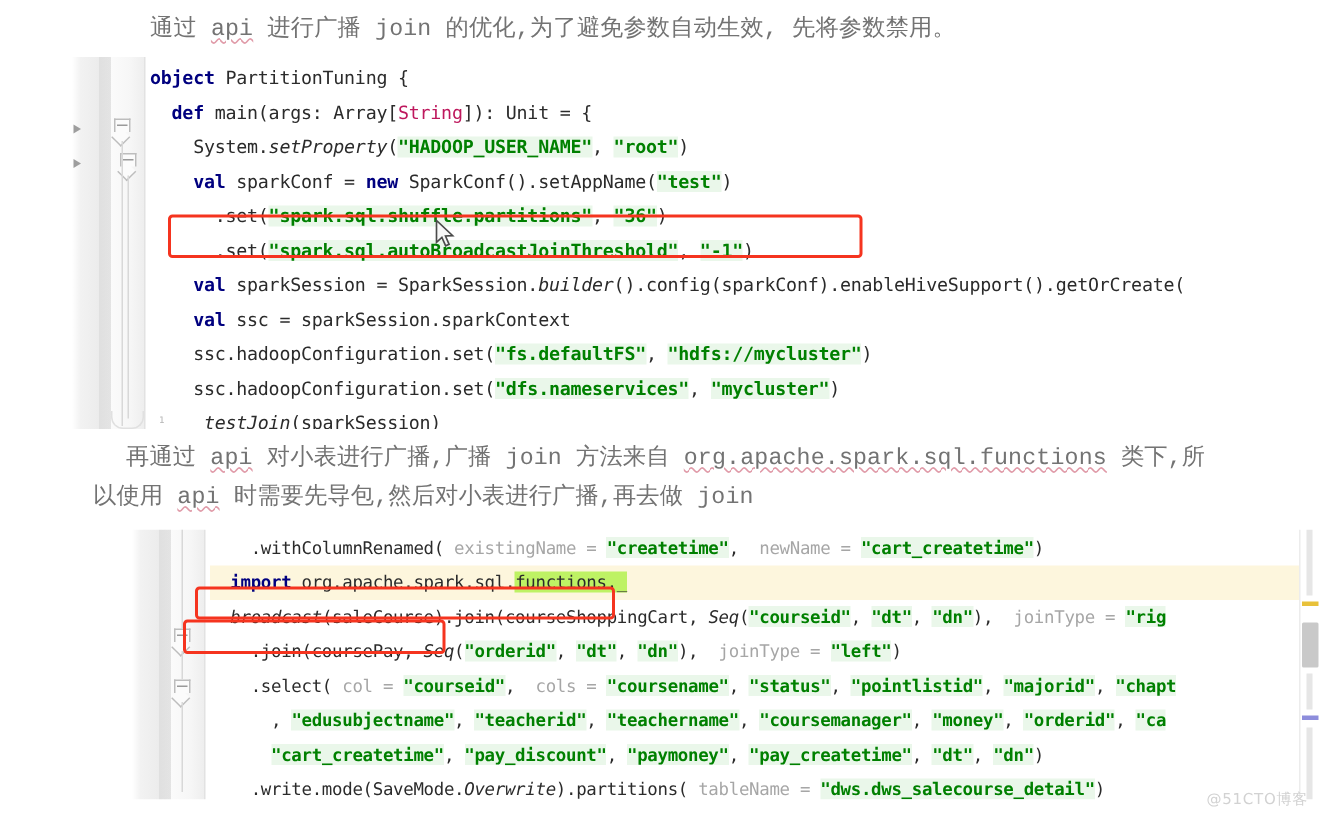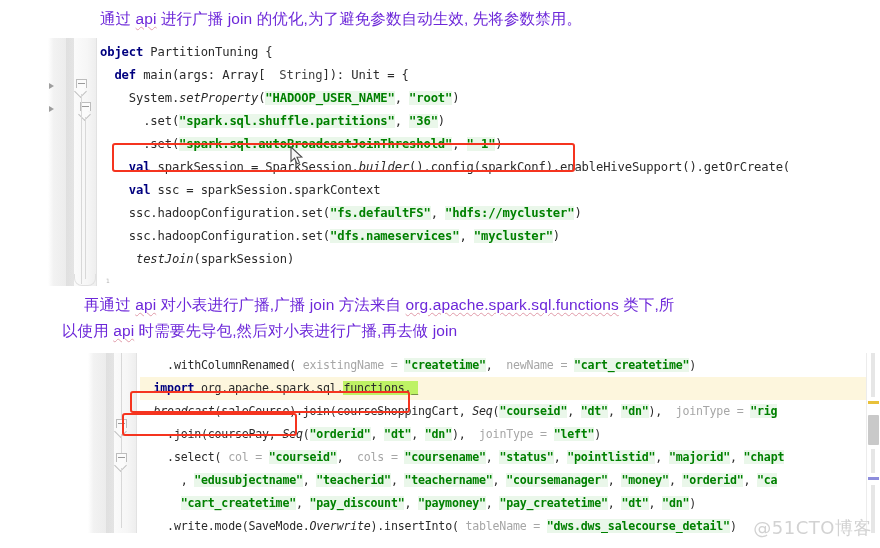--- a/index.html
+++ b/index.html
@@ -12,22 +12,22 @@
     height: 548px;
     position: relative;
     overflow: hidden;
     font-family: "Liberation Serif", "DejaVu Serif", serif;
     -webkit-font-smoothing: antialiased;
   }
 
   
   .prose {
     position: absolute;
-    color: #6d28d9;
-    font-family: Liberation Sans, sans-serif;
+    color: #737373;
+    font-family: Liberation Mono, monospace;
     font-size: 15.5px;
     line-height: 26px;
     letter-spacing: 0.1px;
     white-space: nowrap;
   }
   .spell-wavy {
     text-decoration: underline;
     text-decoration-style: wavy;
     text-decoration-color: #e09aa8;
     text-decoration-thickness: 1px;
@@ -99,21 +99,21 @@
   }
   #editor-2 .line { font-size: 11.6px; letter-spacing: -0.2px; }
 
   .hl-line {
     background: #fdf6dd;
   }
 
   
   .kw   { color: #00007f; font-weight: bold; }
   .str  { color: #008000; font-weight: bold; background: #eaf7ea; }
-  .typ  { color: #404040; margin-left: 14px; }
+  .typ  { color: #be185d; }
   .ital { font-style: italic; color: #2b2b2b; }
   .named{ color: #a6a6a6; }
   .plain{ color: #2b2b2b; }
   .sel  { background: #bef264; }
 
   
   .redbox {
     position: absolute;
     border: 2.5px solid #f5341f;
     border-radius: 3px;
@@ -229,21 +229,21 @@
     pointer-events: none;
   }
 
   
   #watermark {
     position: absolute;
     right: 8px;
     bottom: 8px;
     color: #d2d2d2;
     font-family: "DejaVu Sans", "Liberation Sans", sans-serif;
-    font-size: 18px;
+    font-size: 10px;
     letter-spacing: 0.5px;
     white-space: nowrap;
   }
 
   
   .soft-shadow {
     position: absolute;
     top: 0; bottom: 0;
     width: 8px;
     background: linear-gradient(to right, rgba(0,0,0,0.055), rgba(0,0,0,0));
@@ -276,20 +276,21 @@
       <div class="dash"></div>
       <div class="tip"></div>
   </div>
   <div class="fold-line" style="left:33px; top:56px; height:190px;"></div>
   <div class="fold-line" style="left:37px; top:79px; height:162px;"></div>
 
   <div class="code-area">
       <div class="line" id="e1-l1" style="margin-top: 3px;"><span class="kw">object</span><span class="plain"> PartitionTuning {</span></div>
       <div class="line" id="e1-l2"><span class="plain">  </span><span class="kw">def</span><span class="plain"> main(args: Array[</span><span class="typ">String</span><span class="plain">]): Unit = {</span></div>
       <div class="line" id="e1-l3"><span class="plain">    System.</span><span class="ital">setProperty</span><span class="plain">(</span><span class="str">"HADOOP_USER_NAME"</span><span class="plain">, </span><span class="str">"root"</span><span class="plain">)</span></div>
+      <div class="line" id="e1-l4"><span class="plain">    </span><span class="kw">val</span><span class="plain"> sparkConf = </span><span class="kw">new</span><span class="plain"> SparkConf().setAppName(</span><span class="str">"test"</span><span class="plain">)</span></div>
       <div class="line" id="e1-l5"><span class="plain">      .set(</span><span class="str">"spark.sql.shuffle.partitions"</span><span class="plain">, </span><span class="str">"36"</span><span class="plain">)</span></div>
       <div class="line" id="e1-l6"><span class="plain">      .set(</span><span class="str">"spark.sql.autoBroadcastJoinThreshold"</span><span class="plain">, </span><span class="str">"-1"</span><span class="plain">)</span></div>
       <div class="line" id="e1-l7"><span class="plain">    </span><span class="kw">val</span><span class="plain"> sparkSession = SparkSession.</span><span class="ital">builder</span><span class="plain">().config(sparkConf).enableHiveSupport().getOrCreate()</span></div>
       <div class="line" id="e1-l8"><span class="plain">    </span><span class="kw">val</span><span class="plain"> ssc = sparkSession.sparkContext</span></div>
       <div class="line" id="e1-l9"><span class="plain">    ssc.hadoopConfiguration.set(</span><span class="str">"fs.defaultFS"</span><span class="plain">, </span><span class="str">"hdfs://mycluster"</span><span class="plain">)</span></div>
       <div class="line" id="e1-l10"><span class="plain">    ssc.hadoopConfiguration.set(</span><span class="str">"dfs.nameservices"</span><span class="plain">, </span><span class="str">"mycluster"</span><span class="plain">)</span></div>
       <div class="line" id="e1-l11"><span class="plain">     </span><span class="ital">testJoin</span><span class="plain">(sparkSession)</span></div>
     </div>
 
   <div class="editor1-footcurve"></div>
@@ -331,21 +332,21 @@
   <div class="fold-line" style="left:33px; top:115px; height:60px;"></div>
 
   <div class="code-area" style="right:13px;">
       <div class="line" id="e2-l1" style="margin-top: 1px;"><span class="plain">    .withColumnRenamed(</span><span class="named"> existingName = </span><span class="str">"createtime"</span><span class="plain">, </span><span class="named"> newName = </span><span class="str">"cart_createtime"</span><span class="plain">)</span></div>
       <div class="line hl-line" id="e2-l2"><span class="plain">  </span><span class="kw">import</span><span class="plain"> org.apache.spark.sql.</span><span class="sel">functions._</span></div>
       <div class="line" id="e2-l3"><span class="plain">  </span><span class="ital">broadcast</span><span class="plain">(saleCourse).join(courseShoppingCart, </span><span class="ital">Seq</span><span class="plain">(</span><span class="str">"courseid"</span><span class="plain">, </span><span class="str">"dt"</span><span class="plain">, </span><span class="str">"dn"</span><span class="plain">), </span><span class="named"> joinType = </span><span class="str">"rig</span></div>
       <div class="line" id="e2-l4"><span class="plain">    .join(coursePay, </span><span class="ital">Seq</span><span class="plain">(</span><span class="str">"orderid"</span><span class="plain">, </span><span class="str">"dt"</span><span class="plain">, </span><span class="str">"dn"</span><span class="plain">), </span><span class="named"> joinType = </span><span class="str">"left"</span><span class="plain">)</span></div>
       <div class="line" id="e2-l5"><span class="plain">    .select(</span><span class="named"> col = </span><span class="str">"courseid"</span><span class="plain">, </span><span class="named"> cols = </span><span class="str">"coursename"</span><span class="plain">, </span><span class="str">"status"</span><span class="plain">, </span><span class="str">"pointlistid"</span><span class="plain">, </span><span class="str">"majorid"</span><span class="plain">, </span><span class="str">"chapt</span></div>
       <div class="line" id="e2-l6"><span class="plain">      , </span><span class="str">"edusubjectname"</span><span class="plain">, </span><span class="str">"teacherid"</span><span class="plain">, </span><span class="str">"teachername"</span><span class="plain">, </span><span class="str">"coursemanager"</span><span class="plain">, </span><span class="str">"money"</span><span class="plain">, </span><span class="str">"orderid"</span><span class="plain">, </span><span class="str">"ca</span></div>
       <div class="line" id="e2-l7"><span class="plain">      </span><span class="str">"cart_createtime"</span><span class="plain">, </span><span class="str">"pay_discount"</span><span class="plain">, </span><span class="str">"paymoney"</span><span class="plain">, </span><span class="str">"pay_createtime"</span><span class="plain">, </span><span class="str">"dt"</span><span class="plain">, </span><span class="str">"dn"</span><span class="plain">)</span></div>
-      <div class="line" id="e2-l8"><span class="plain">    .write.mode(SaveMode.</span><span class="ital">Overwrite</span><span class="plain">).insertInto(</span><span class="named"> tableName = </span><span class="str">"dws.dws_salecourse_detail"</span><span class="plain">)</span></div>
+      <div class="line" id="e2-l8"><span class="plain">    .write.mode(SaveMode.</span><span class="ital">Overwrite</span><span class="plain">).partitions(</span><span class="named"> tableName = </span><span class="str">"dws.dws_salecourse_detail"</span><span class="plain">)</span></div>
     </div>
 
   <div class="vscroll">
     <div class="vscroll-track-line" style="top:0; height:44px;"></div>
     <div class="scroll-mark mark-yellow" style="top:48px;"></div>
     <div class="vscroll-thumb" style="top:62px; height:30px;"></div>
     <div class="vscroll-track-line" style="top:96px; height:24px;"></div>
     <div class="scroll-mark mark-purple" style="top:124px;"></div>
     <div class="vscroll-track-line" style="top:132px; height:48px;"></div>
   </div>

